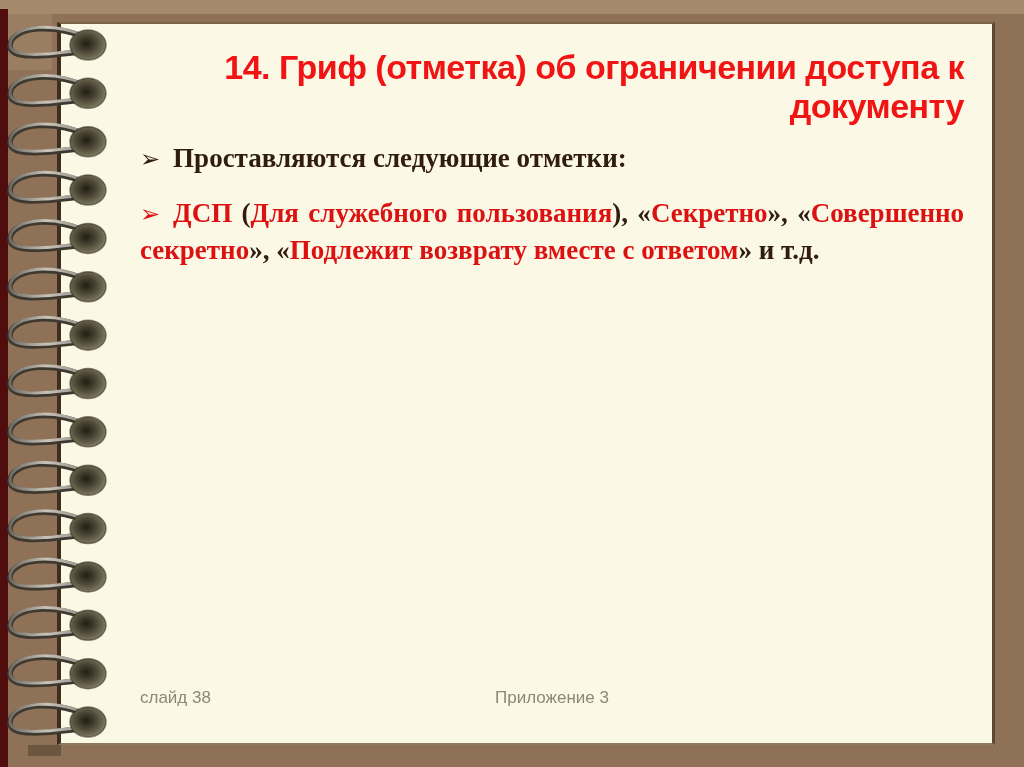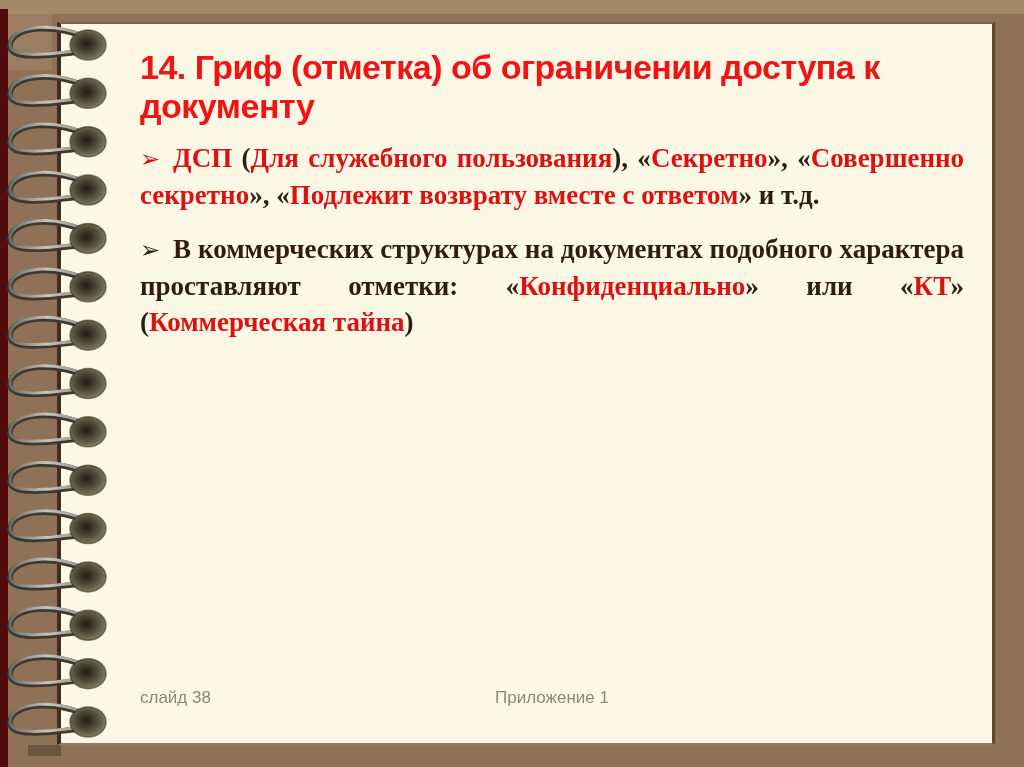--- a/index.html
+++ b/index.html
@@ -18,21 +18,21 @@
     border-top:2px solid #7a644c;
     border-right:3px solid #5d4833;
     border-bottom:2px solid #8d7b5f;
     padding:14px 28px 0 79px;
   }
   .paper-shadow{position:absolute;left:28px;top:745px;width:33px;height:11px;background:#6b5640;}
   .slide-title{
     font-family:"Liberation Sans", sans-serif;
     font-weight:bold;font-size:34px;line-height:39px;letter-spacing:-0.5px;
     color:var(--titleRed,#f01414);
-    text-align:left;margin:10px 0 14px 0;
+    text-align:right;margin:10px 0 14px 0;
   }
   .bullets p{
     font-family:"Liberation Serif", serif;
     font-weight:bold;font-size:27px;line-height:36px;
     color:var(--textDark,#301d0f);
     text-align:justify;
     margin:0 0 18px 0;
   }
   .bullets .marker{display:inline-block;margin-right:13px;font-family:"DejaVu Sans", sans-serif;font-size:24px;}
   .bullets .seg-red{color:var(--textRed,#dc1212);}
@@ -52,26 +52,26 @@
 <body style="--bg: #8e7156; --bevel: #a5896c; --maroon: #4f0d0d; --paper: #fbf8e5; --titleRed: #f01414; --textDark: #301d0f; --textRed: #dc1212; --footerGray: #8d8779;">
 
 <div class="top-bevel"></div>
 <div class="left-bevel"></div>
 <div class="maroon-strip"></div>
 <div class="paper-shadow"></div>
 
 <div class="paper">
   <h1 class="slide-title">14. Гриф (отметка) об ограничении доступа к документу</h1>
   <div class="bullets">
+      <p><span class="marker marker-dark">➢</span><span class="seg-dark">Проставляются следующие отметки:</span></p>
       <p><span class="marker marker-red">➢</span><span class="seg-red">ДСП </span><span class="seg-dark">(</span><span class="seg-red">Для служебного пользования</span><span class="seg-dark">), «</span><span class="seg-red">Секретно</span><span class="seg-dark">», «</span><span class="seg-red">Совершенно секретно</span><span class="seg-dark">», «</span><span class="seg-red">Подлежит возврату вместе с ответом</span><span class="seg-dark">» и т.д.</span></p>
-      <p><span class="marker marker-dark">➢</span><span class="seg-dark">В коммерческих структурах на документах подобного характера проставляют отметки: «</span><span class="seg-red">Конфиденциально</span><span class="seg-dark">» или «</span><span class="seg-red">КТ</span><span class="seg-dark">» (</span><span class="seg-red">Коммерческая тайна</span><span class="seg-dark">)</span></p>
     </div>
   <div class="footer">
     <span class="footer-left">слайд 38</span>
-    <span class="footer-center">Приложение 1</span>
+    <span class="footer-center">Приложение 3</span>
   </div>
 </div>
 
 <svg class="rings" width="125" height="767" viewBox="0 0 125 767">
   <defs>
     <radialGradient id="holeGrad" cx="45%" cy="45%" r="60%">
       <stop offset="0%" stop-color="#211d12"></stop>
       <stop offset="45%" stop-color="#4a4534"></stop>
       <stop offset="78%" stop-color="#6e6852"></stop>
       <stop offset="100%" stop-color="#8f8870"></stop>

